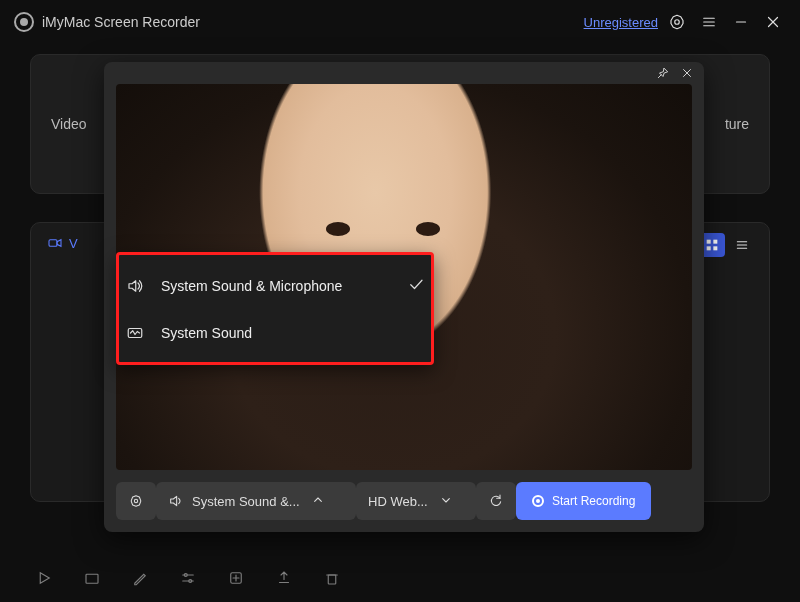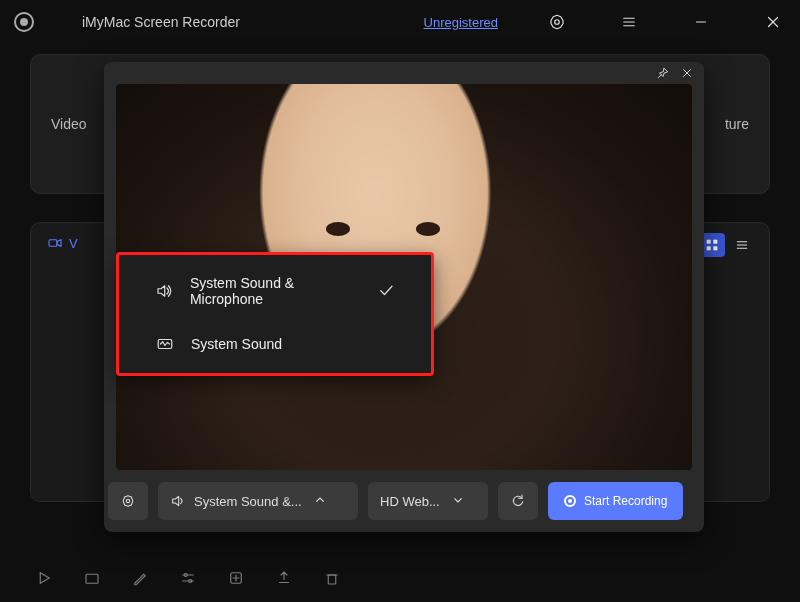--- a/index.html
+++ b/index.html
@@ -9,21 +9,20 @@
     font-family: -apple-system, "Segoe UI", Arial, sans-serif;
     color: #ccc;
     overflow: hidden;
     position: relative;
   }
   
   .titlebar {
     height: 44px;
     display: flex; align-items: center;
     padding: 0 14px;
-    gap: 40px;
   }
   .app-logo {
     width: 20px; height: 20px;
     border: 2px solid #aaa; border-radius: 50%;
     display: inline-flex; align-items: center; justify-content: center;
     margin-right: 8px;
   }
   .app-logo::after { content:""; width:8px; height:8px; background:#aaa; border-radius:50%; }
   .app-title { font-size: 14px; color:#ccc; }
   .titlebar-spacer { flex:1; }
@@ -80,22 +79,22 @@
   .preview::before, .preview::after {
     content:""; position:absolute; width:24px; height:14px; background:#2c1b12; border-radius:50%;
     top:138px;
   }
   .preview::before { left:210px; }
   .preview::after  { left:300px; }
   .mouth { position:absolute; width:56px; height:16px; top:246px; left:246px; background:#8a4b45; border-radius:10px 10px 14px 14px; opacity:.55; }
 
   
   .ov-controls {
-    display:flex; align-items:flex-start; gap:10px;
-    padding:12px 4px;
+    display:flex; align-items:flex-start; 
+    padding:12px 12px;
   }
   .ctl {
     background:#3b3b3b; border-radius:6px; height:38px;
     display:flex; align-items:center; color:#ddd; font-size:13px;
     padding:0 12px; cursor:pointer;
   }
   .ctl.sq { width:40px; justify-content:center; padding:0; }
   .ctl .chev { margin-left:10px; }
   .ctl svg { width:16px; height:16px; }
   .btn-rec {
@@ -109,21 +108,21 @@
   
   .menu {
     position:absolute; left:116px; top:252px;
     width:318px; background:#1e1e1e;
     border:3px solid #ff1e1e; border-radius:4px;
     padding:6px 0; z-index:50;
     box-shadow:0 6px 20px rgba(0,0,0,.5);
   }
   .menu-item {
     display:flex; align-items:center; gap:16px;
-    padding:14px 36px; color:#eee; font-size:14px; cursor:pointer;
+    padding:14px 6px; color:#eee; font-size:14px; cursor:pointer;
   }
   .menu-item .mi-icon { width:20px; display:flex; justify-content:center; }
   .menu-item .mi-icon svg { width:18px; height:18px; }
   .menu .check { margin-left:auto; }
   .menu .check svg { width:18px; height:18px; }
 
   
   .stroke { stroke:#ddd; stroke-width:1.6; fill:none; stroke-linecap:round; stroke-linejoin:round; }
   .stroke-dim { stroke:#9a9a9a; stroke-width:1.5; fill:none; stroke-linecap:round; }
 </style>

